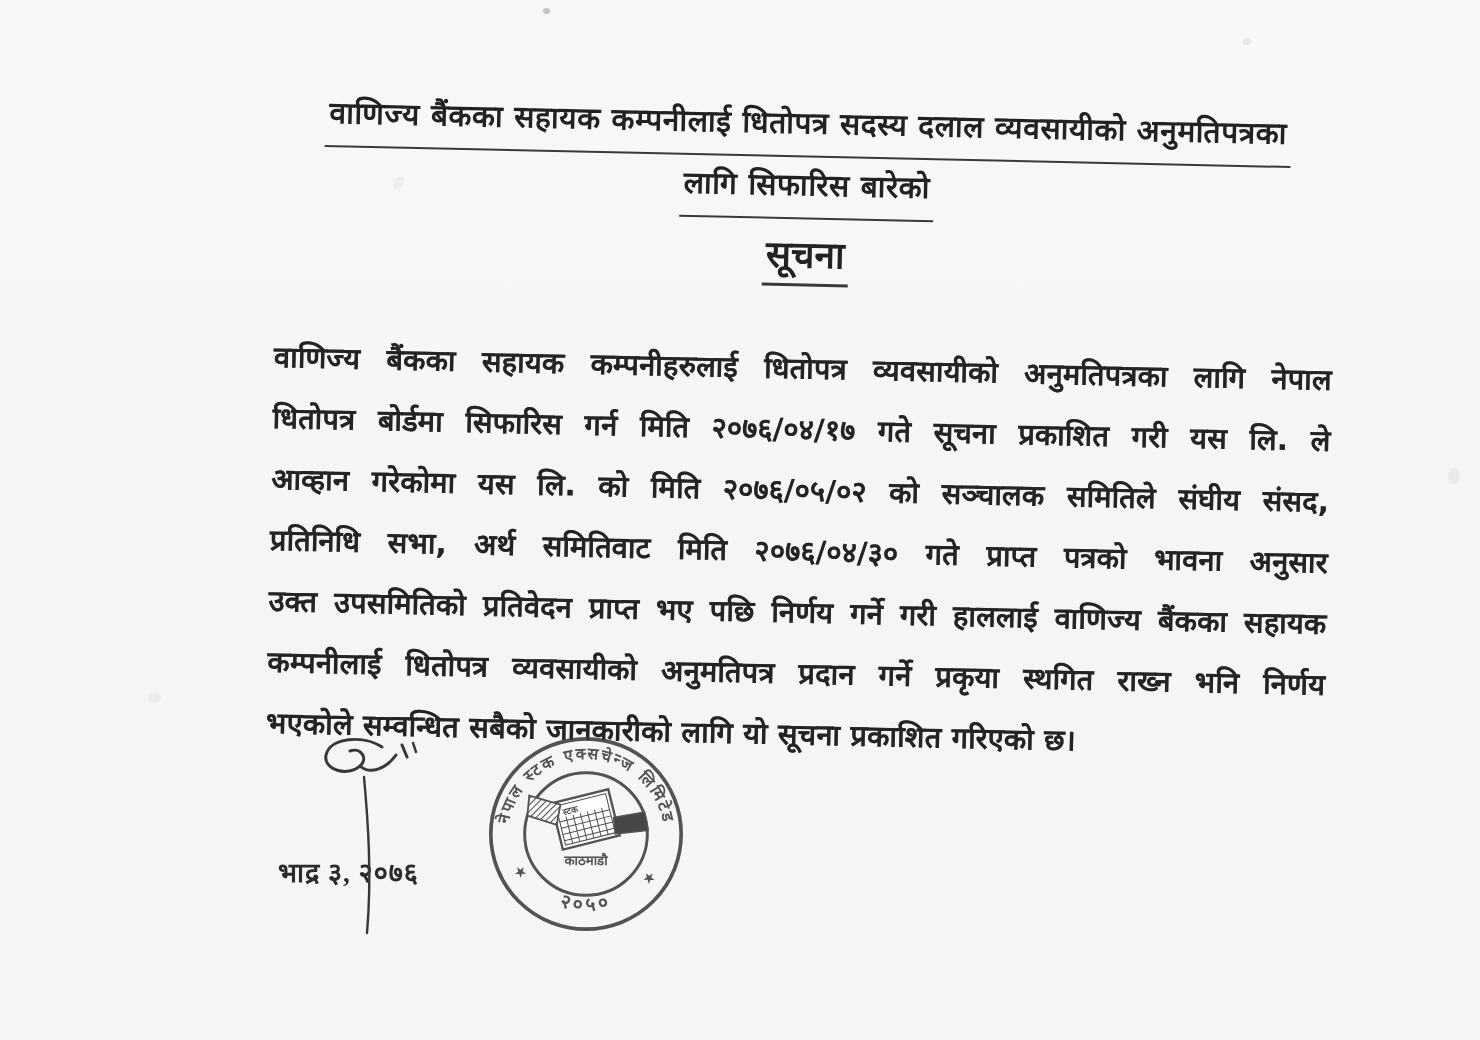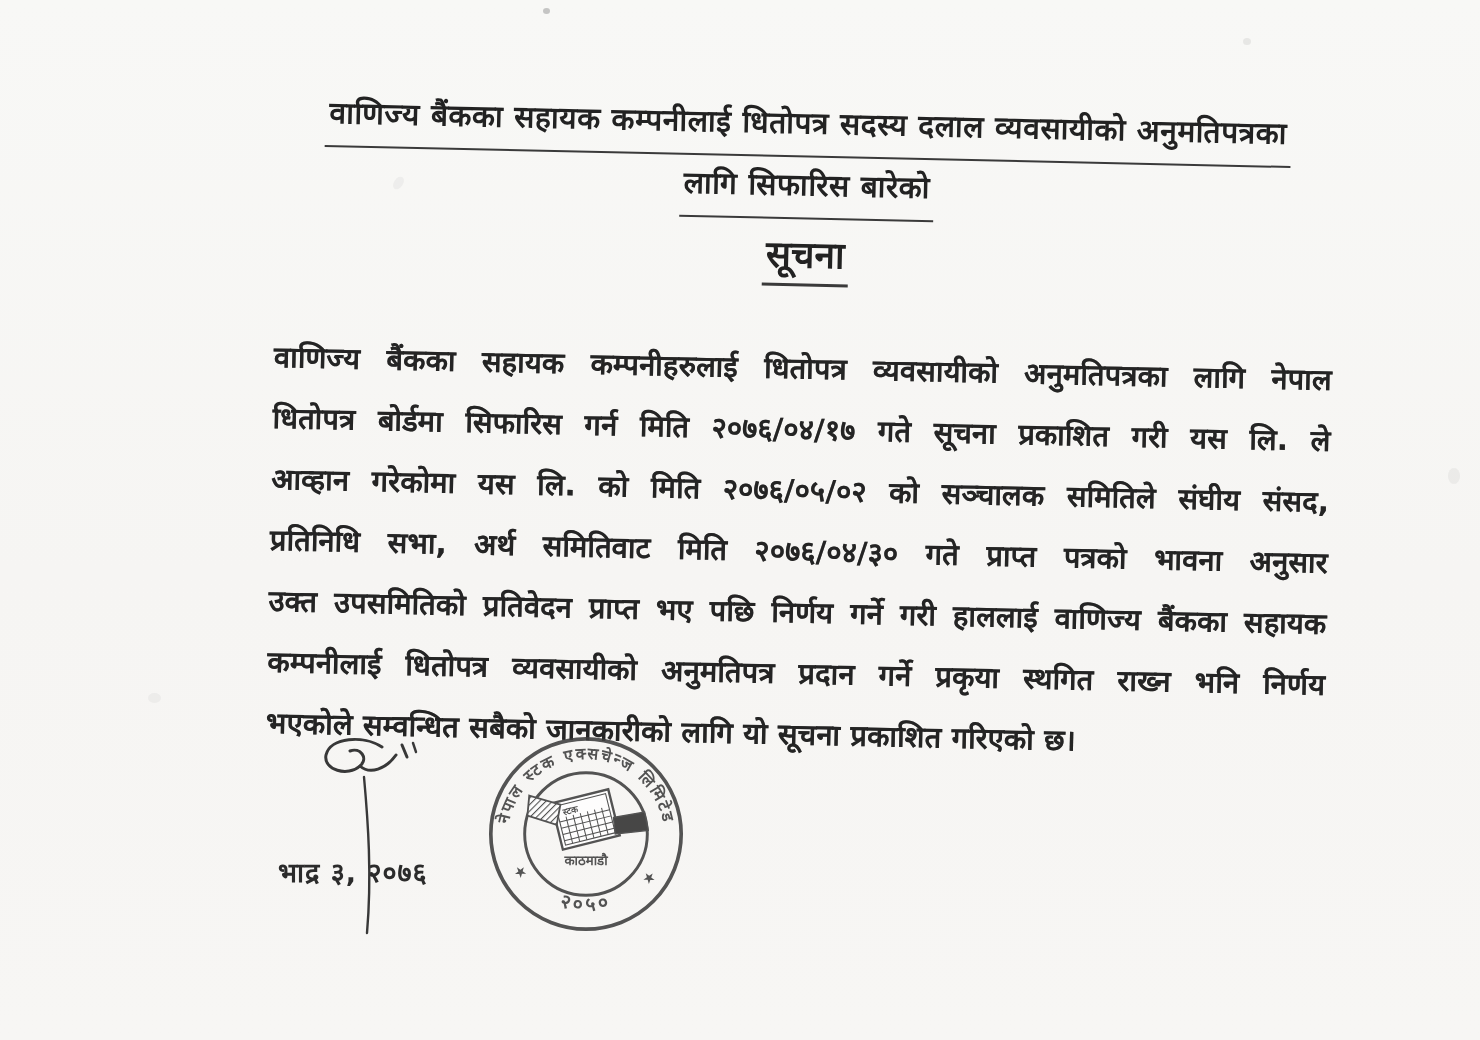--- a/index.html
+++ b/index.html
@@ -107,20 +107,21 @@
   }
   .date-line {
     position: absolute;
     left: 278px;
     top: 853px;
     font-size: 27px;
     font-weight: bold;
     color: #2b2b2b;
     letter-spacing: 1px;
     z-index: 1;
+    font-family: Liberation Serif, serif;
   }
 
   svg text {
     font-family: "DejaVu Sans", sans-serif;
   }
 </style>
 </head>
 <body>
 
 <div class="page">

